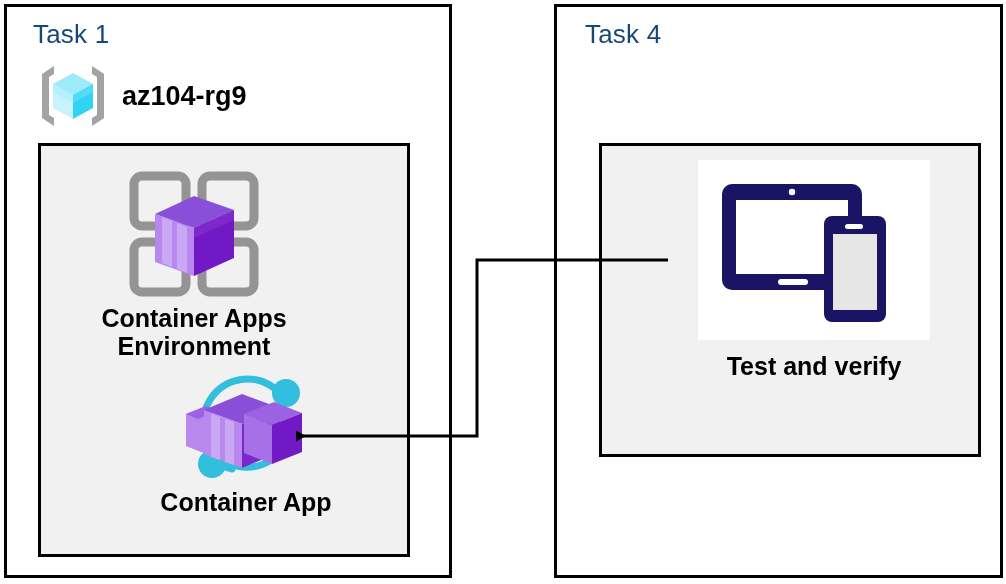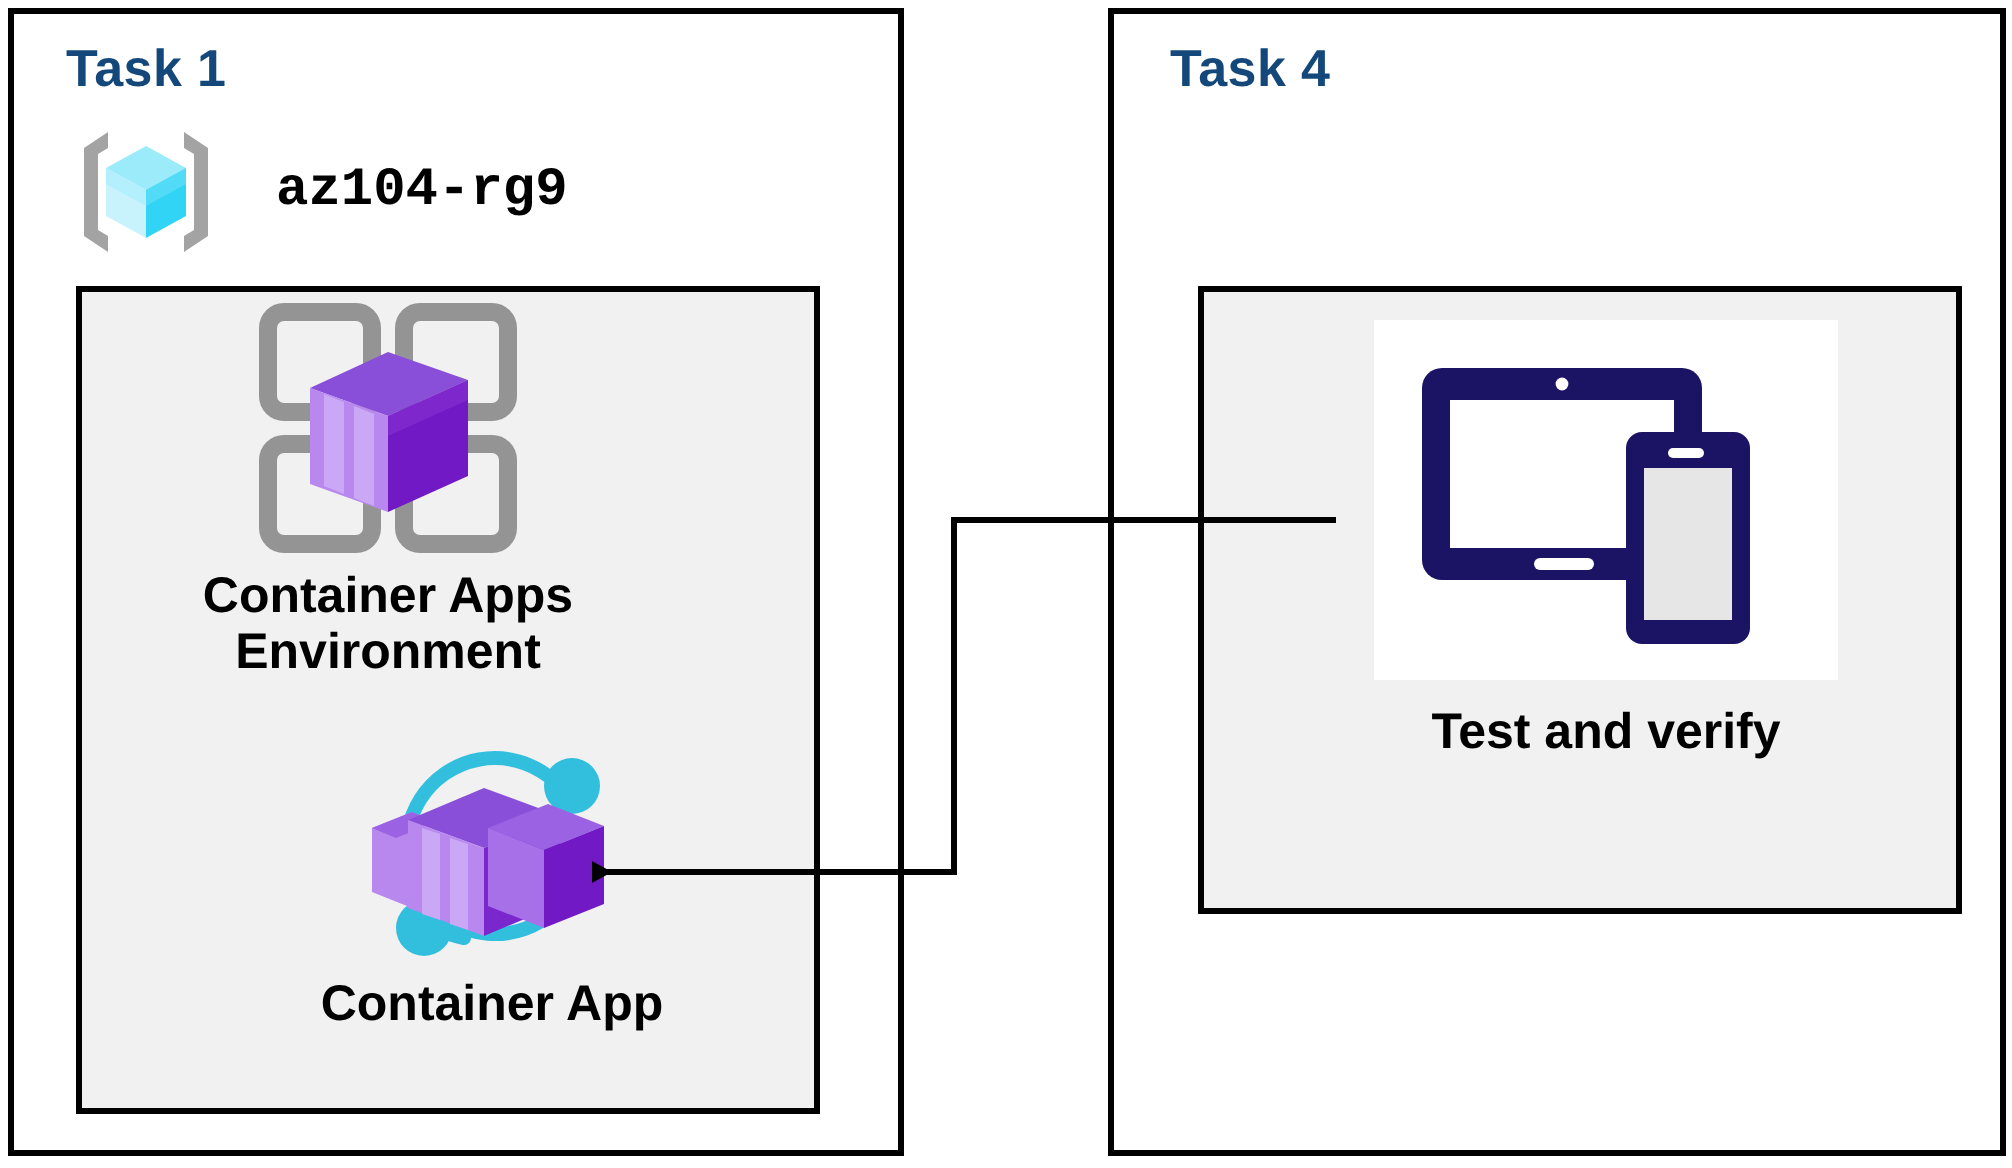--- a/index.html
+++ b/index.html
@@ -29,37 +29,36 @@
     border: 3px solid #000000;
     box-sizing: border-box;
     background: #ffffff;
   }
   #task1-frame { left: 4px;   top: 4px; width: 448px; height: 574px; }
   #task2-frame { left: 554px; top: 4px; width: 449px; height: 574px; }
 
   .task-title {
     position: absolute;
     font-size: 26px;
-    font-weight: bold;
+    font-weight: normal;
     color: #14487a;
     letter-spacing: 0.2px;
     white-space: nowrap;
   }
   #task1-title { left: 33px;  top: 19px; }
   #task2-title { left: 585px; top: 19px; }
 
   
   #rg-row {
     position: absolute;
     left: 36px;
     top: 62px;
     display: flex;
     align-items: center;
-    gap: 28px;
-    font-family: Liberation Mono, monospace;
+    gap: 12px;
   }
   #rg-name {
     font-size: 27px;
     font-weight: bold;
     color: #000000;
     white-space: nowrap;
   }
 
   
   .inner-panel {
@@ -71,23 +70,23 @@
   #task1-panel { left: 38px;  top: 143px; width: 372px; height: 414px; }
   #task2-panel { left: 599px; top: 143px; width: 382px; height: 314px; }
 
   
   .service-block {
     position: absolute;
     display: flex;
     flex-direction: column;
     align-items: center;
   }
-  #cae-block { left: 38px; top: 148px; width: 312px; }
+  #cae-block { left: 38px; top: 168px; width: 312px; }
   #ca-block  { left: 38px; top: 368px; width: 416px; }
-  #tv-block  { left: 612px; top: 160px; width: 382px; }
+  #tv-block  { left: 599px; top: 160px; width: 382px; padding-left: 24px; }
 
   .service-label {
     font-size: 25px;
     font-weight: bold;
     color: #000000;
     text-align: center;
     line-height: 1.12;
     white-space: pre-line;
     margin-top: 4px;
   }

